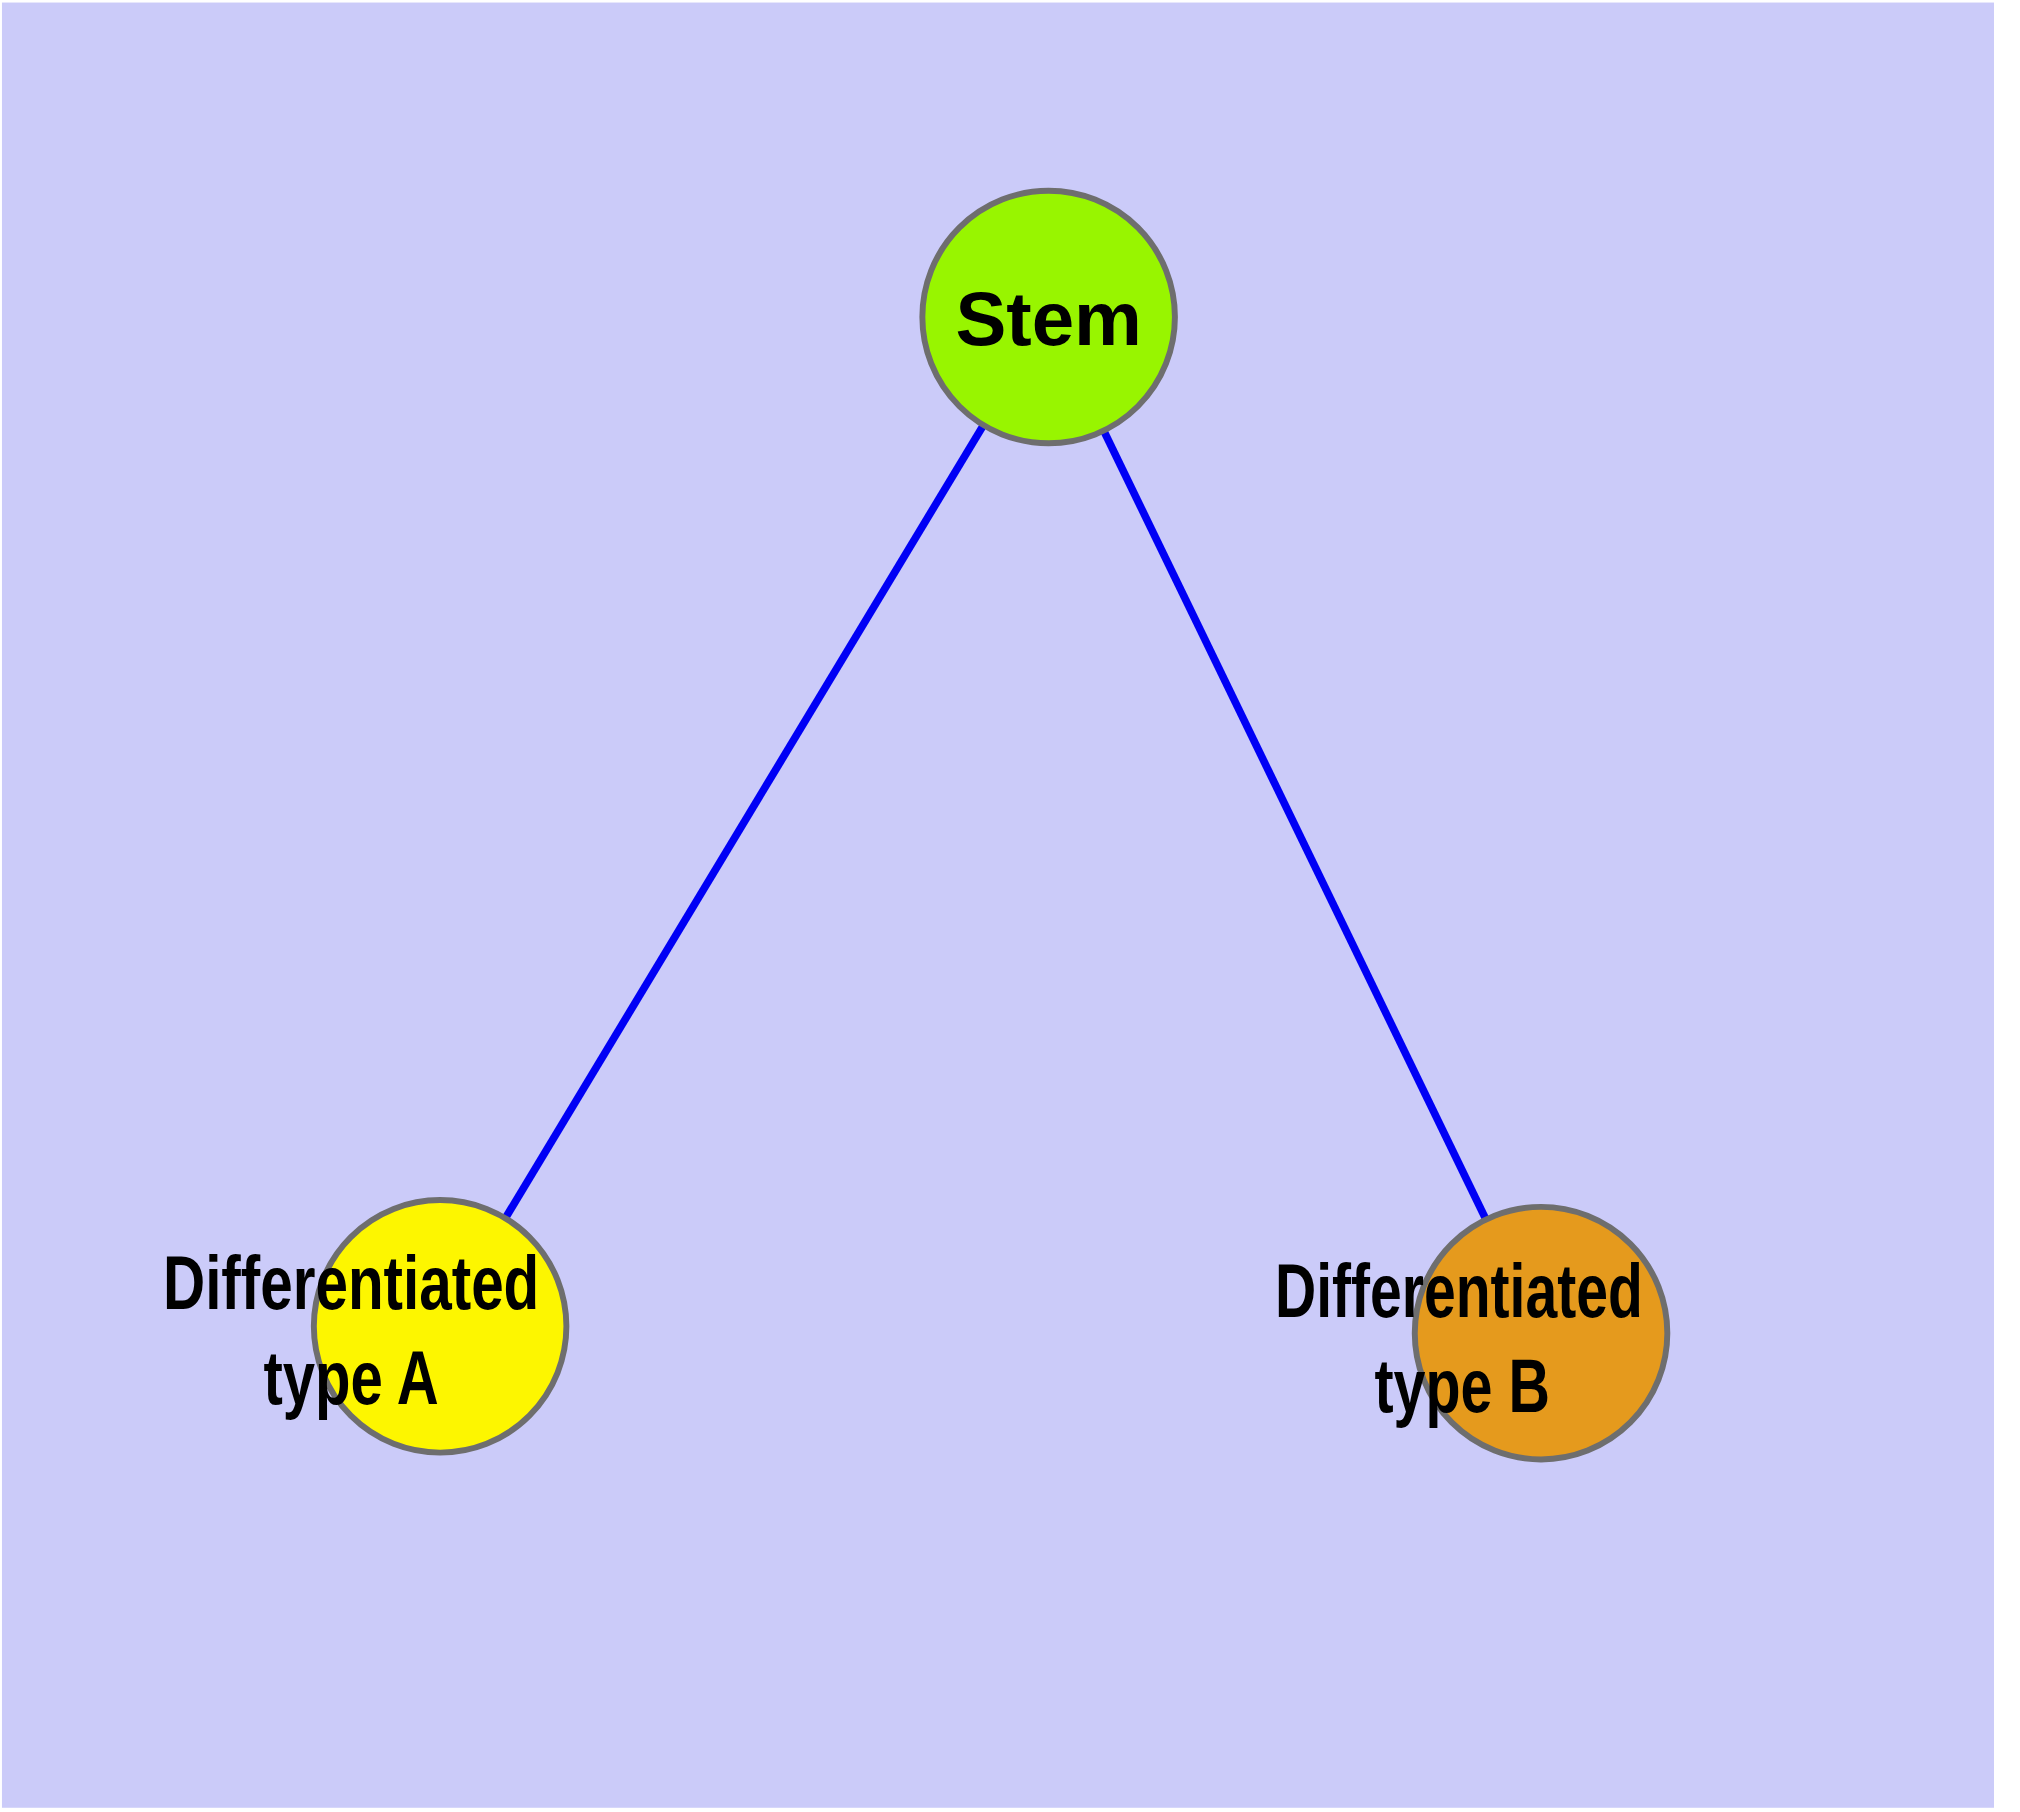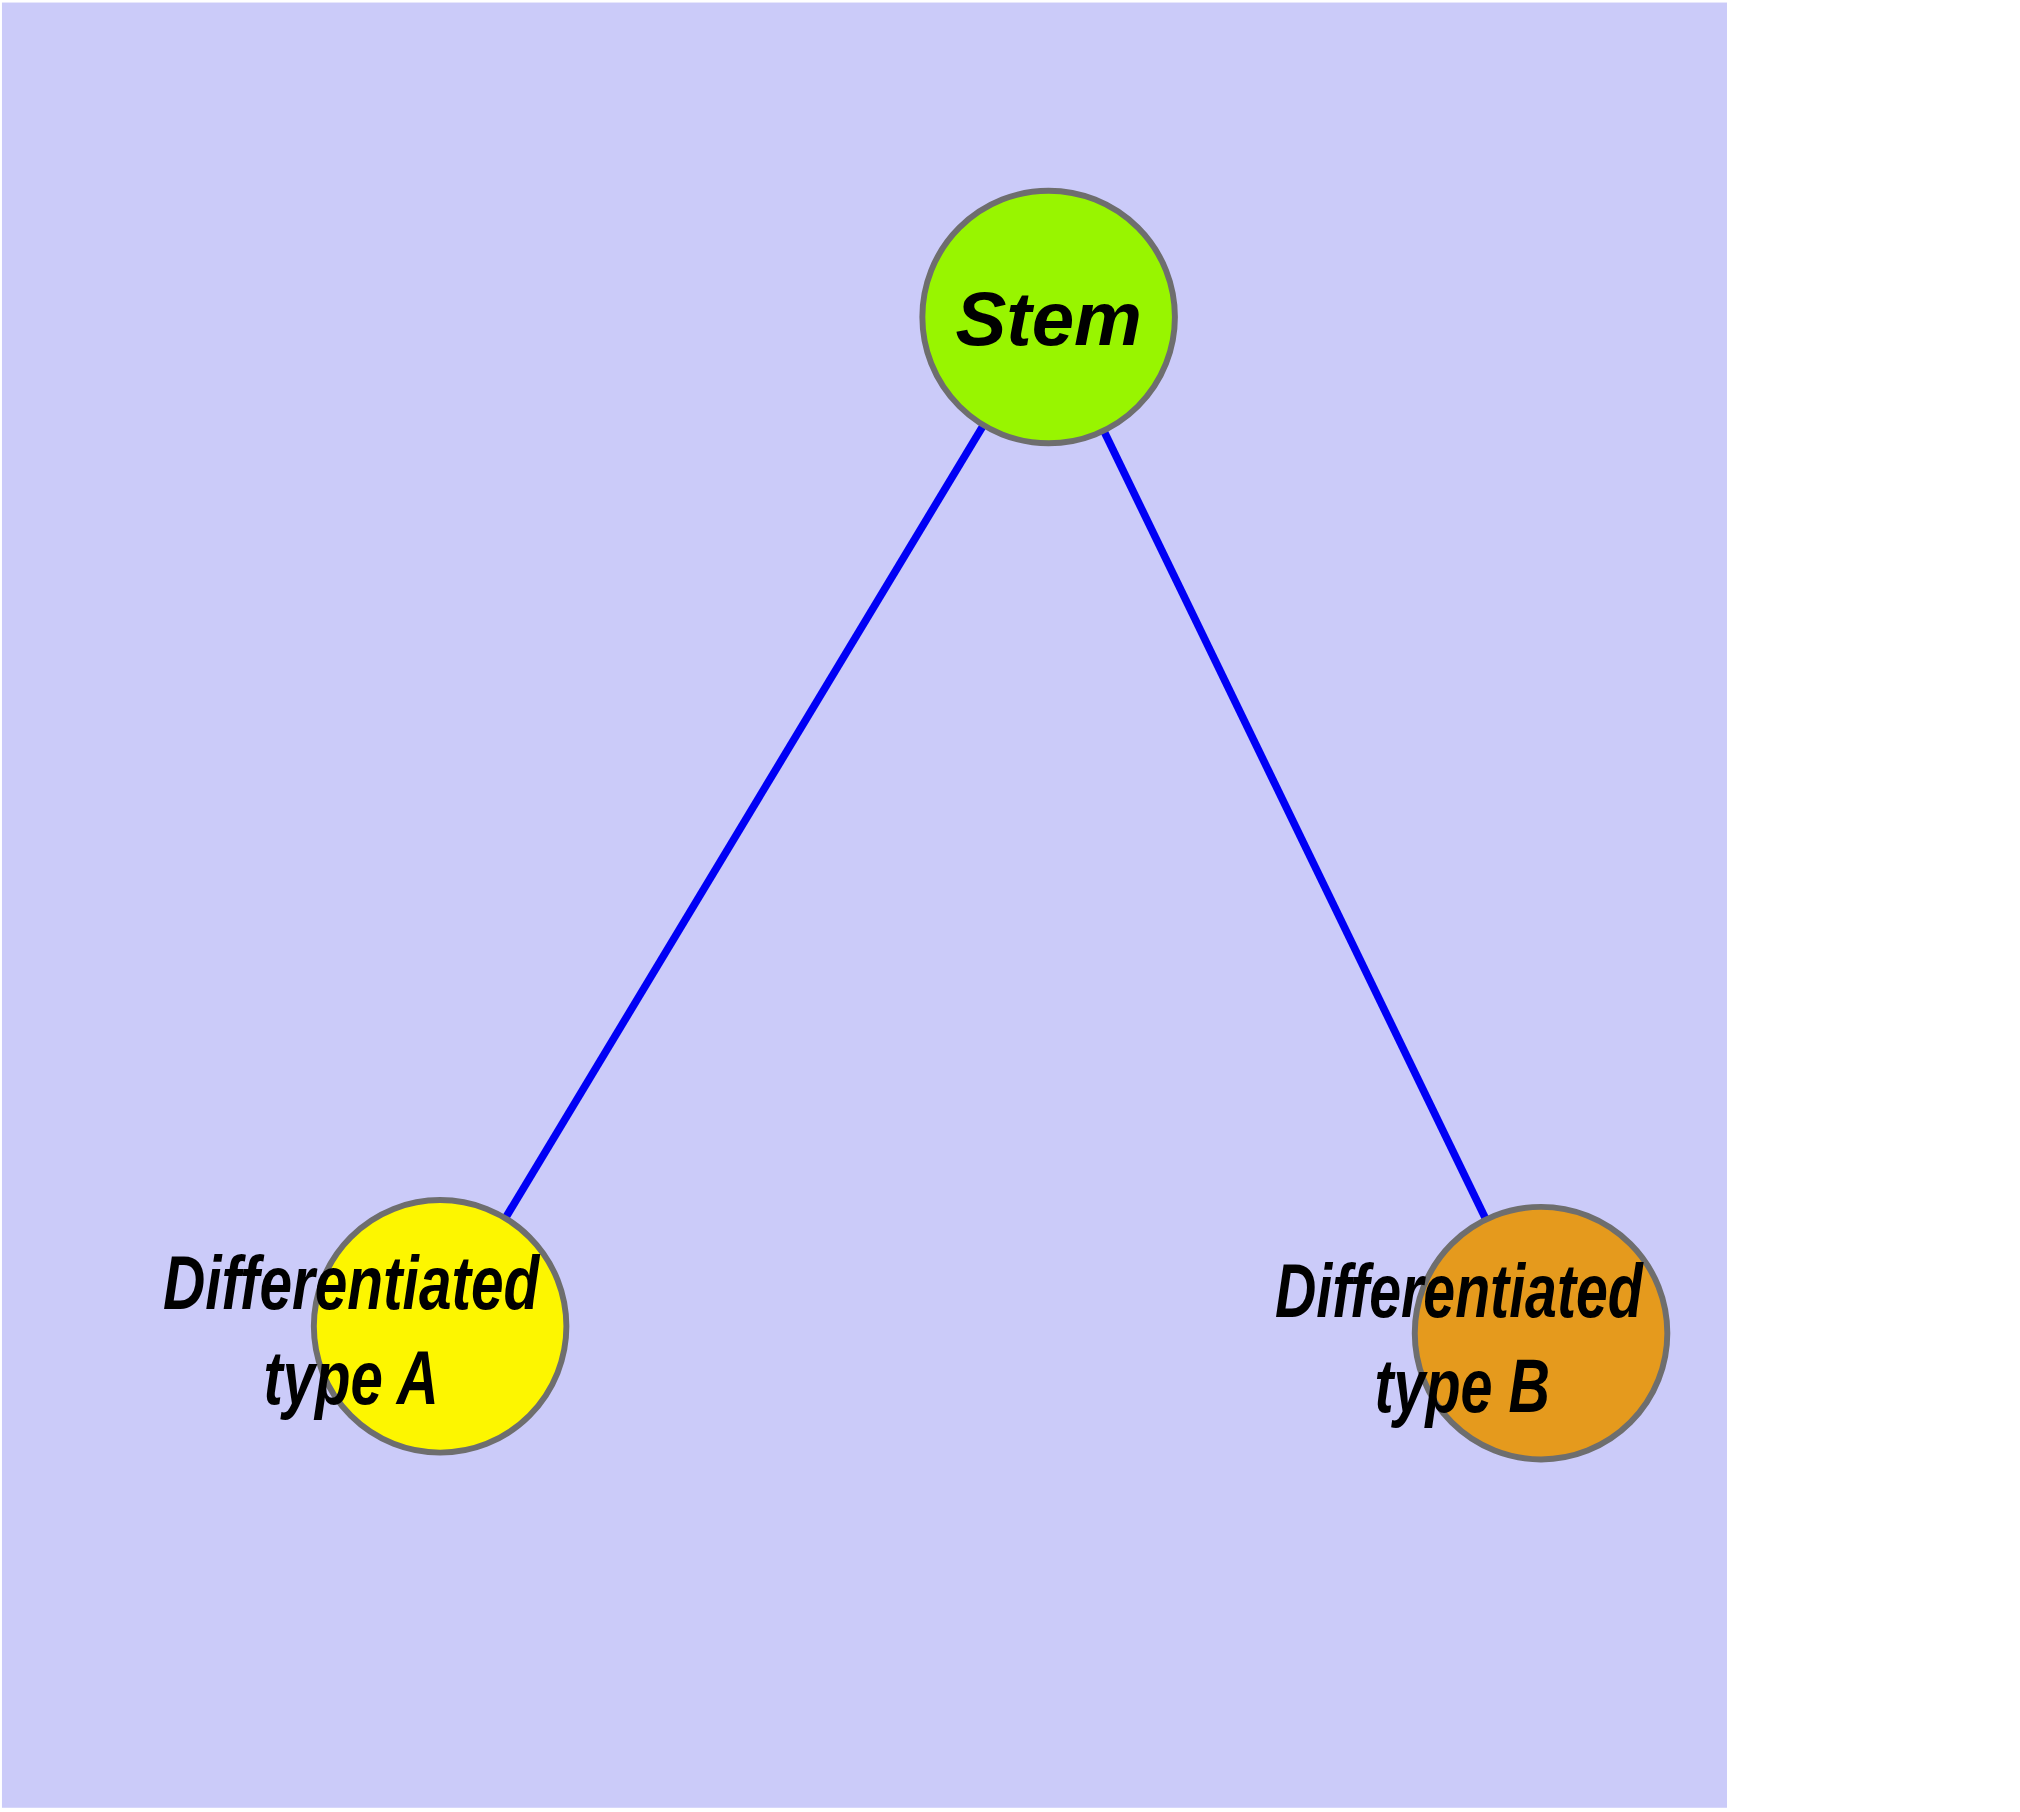--- a/index.html
+++ b/index.html
@@ -3,25 +3,24 @@
 <meta charset="utf-8">
 <style>
   html, body {
     margin: 0;
     padding: 0;
     background: #ffffff;
     font-family: "Liberation Sans", sans-serif;
   }
   .canvas-wrap {
     position: relative;
-    width: 1727px;
+    width: 1994px;
     height: 1812px;
     background: #ffffff;
     overflow: hidden;
-    font-style: italic;
   }
   svg.graph {
     position: absolute;
     top: 0;
     left: 0;
     display: block;
   }
   text.node-label {
     font-family: "Liberation Sans", sans-serif;
     font-weight: bold;

